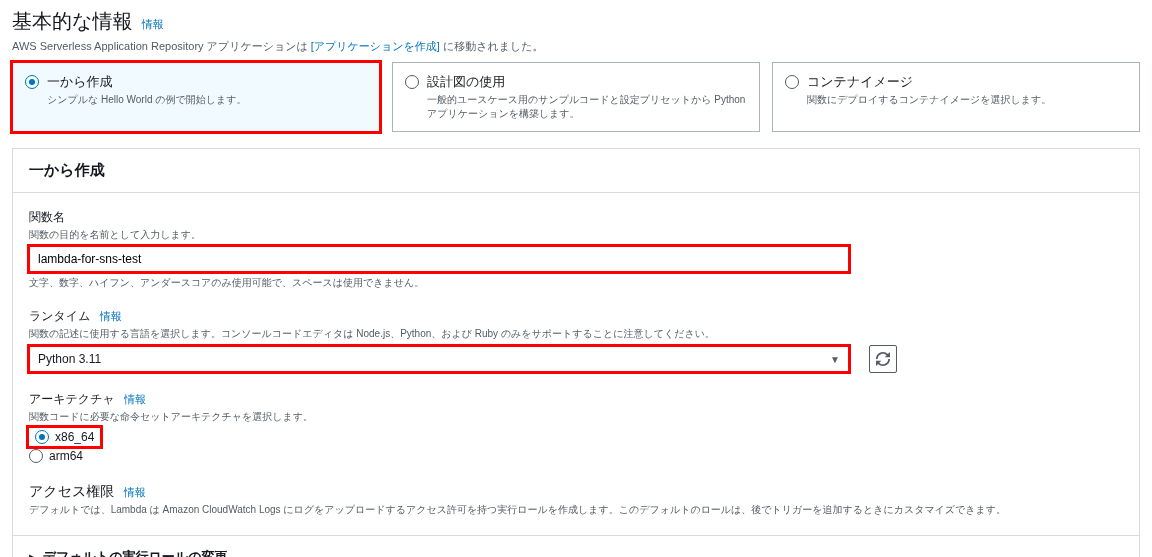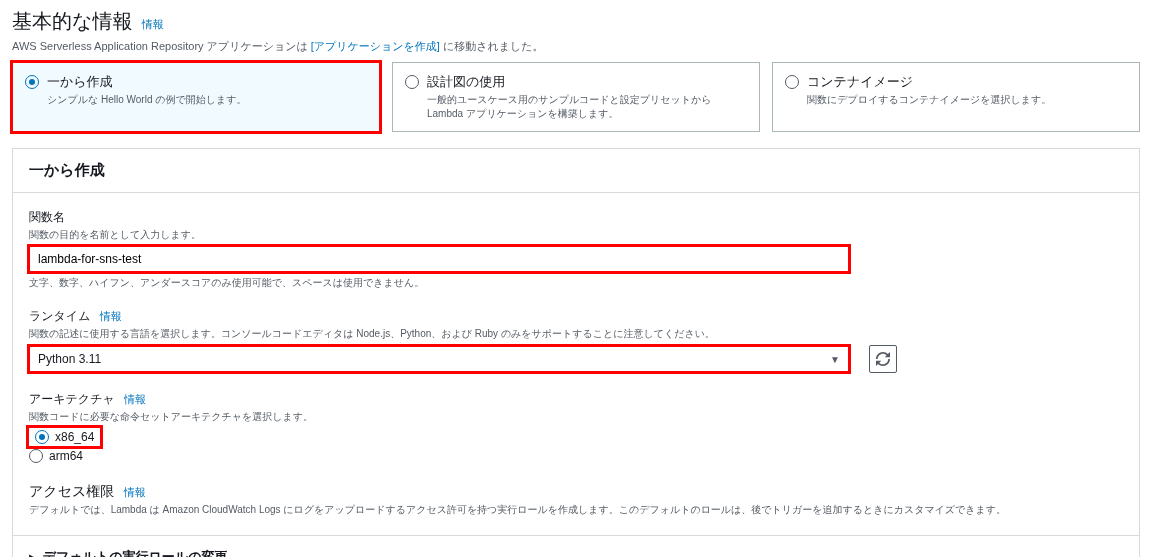--- a/index.html
+++ b/index.html
@@ -70,21 +70,21 @@
     <div class="option-radio checked"></div>
     <div class="option-content">
       <div class="option-title">一から作成</div>
       <div class="option-desc">シンプルな Hello World の例で開始します。</div>
     </div>
   </div>
   <div class="option-card">
     <div class="option-radio"></div>
     <div class="option-content">
       <div class="option-title">設計図の使用</div>
-      <div class="option-desc">一般的ユースケース用のサンプルコードと設定プリセットから Lambda アプリケーションを構築します。</div>
+      <div class="option-desc">一般的ユースケース用のサンプルコードと設定プリセットから Python アプリケーションを構築します。</div>
     </div>
   </div>
   <div class="option-card">
     <div class="option-radio"></div>
     <div class="option-content">
       <div class="option-title">コンテナイメージ</div>
       <div class="option-desc">関数にデプロイするコンテナイメージを選択します。</div>
     </div>
   </div>
 </div>

